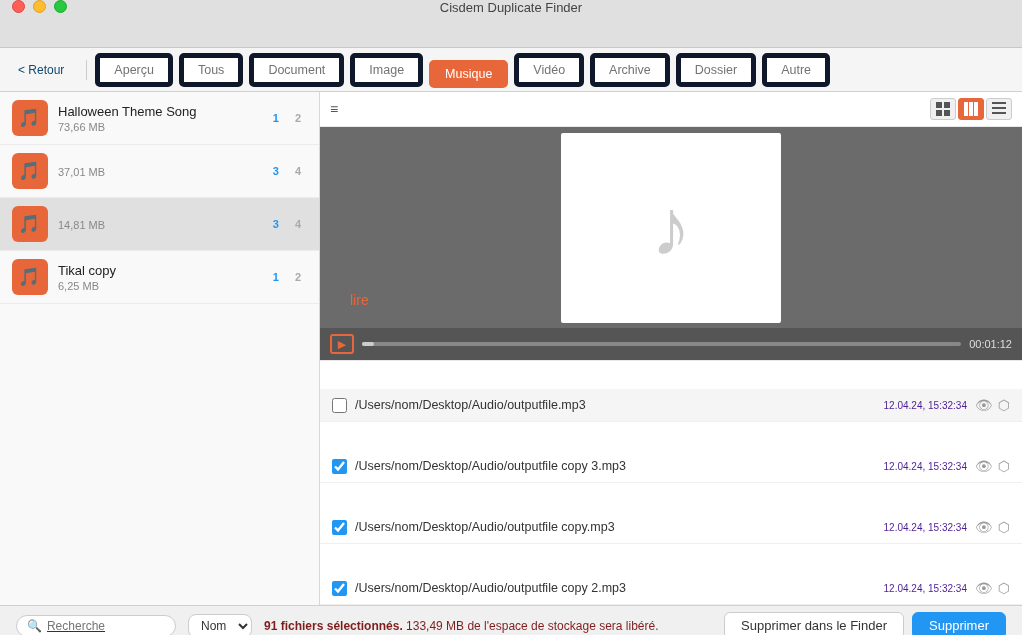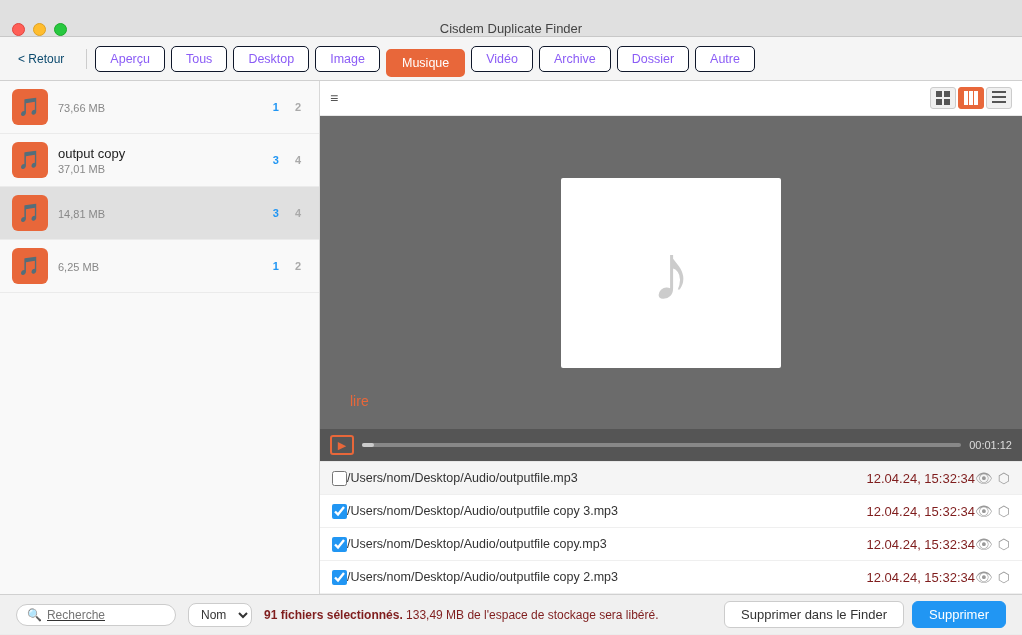--- a/index.html
+++ b/index.html
@@ -7,23 +7,23 @@
       font-family: -apple-system, BlinkMacSystemFont, "Helvetica Neue", Arial, sans-serif;
       background: #ececec;
       width: 1022px;
       height: 635px;
       overflow: hidden;
       font-size: 13px;
       color: #333;
     }
     .title-bar {
       background: #e0e0e0;
-      height: 37px;
-      display: flex;
-      align-items: flex-end;
+      height: 48px;
+      display: flex;
+      align-items: flex-start;
       justify-content: center;
       position: relative;
       border-bottom: 1px solid #c8c8c8;
     }
     .traffic-lights {
       position: absolute;
       left: 12px;
       display: flex;
       gap: 8px;
       align-items: center;
@@ -60,23 +60,23 @@
       margin-right: 6px;
     }
     .toolbar-separator {
       width: 1px;
       height: 20px;
       background: #ccc;
       margin: 0 2px;
     }
     .tab-btn {
       font-size: 12.5px;
-      color: #8b5cf6;
+      color: #737373;
       background: white;
-      border: 1px solid #0f172a;
+      border: 5px solid #0f172a;
       border-radius: 5px;
       padding: 5px 14px;
       cursor: pointer;
       white-space: nowrap;
     }
     .tab-btn.active {
       background: #e8673a;
       color: white;
       border: 2px solid #e8673a;
       margin-top: 8px;
@@ -251,41 +251,43 @@
       white-space: nowrap;
     }
     .file-list {
       border-top: 1px solid #e8e8e8;
     }
     .file-row {
       display: flex;
       align-items: center;
       padding: 8px 12px;
       border-bottom: 1px solid #efefef;
+      gap: 8px;
+      margin-top: 28px;
     }
     .file-row:first-child {
       background: #f5f5f5;
     }
     .file-checkbox {
       width: 15px;
       height: 15px;
       accent-color: #2196F3;
       flex-shrink: 0;
     }
     .file-path {
       flex: 1;
       font-size: 12.5px;
       color: #333;
       overflow: hidden;
       text-overflow: ellipsis;
       white-space: nowrap;
     }
     .file-date {
-      font-size: 13px;
-      color: #7f1d1d;
+      font-size: 10px;
+      color: #4c1d95;
       white-space: nowrap;
     }
     .file-actions {
       display: flex;
       gap: 5px;
       align-items: center;
     }
     .file-action-icon {
       color: #999;
       font-size: 14px;
@@ -372,48 +374,48 @@
     <div class="traffic-light tl-green"></div>
   </div>
   <span class="title-bar-text">Cisdem Duplicate Finder</span>
 </div>
 
 <div class="toolbar">
   <button class="back-btn">&lt; Retour</button>
   <div class="toolbar-separator"></div>
   <button class="tab-btn">Aperçu</button>
   <button class="tab-btn">Tous</button>
-  <button class="tab-btn">Desktop</button>
+  <button class="tab-btn">Document</button>
   <button class="tab-btn">Image</button>
   <button class="tab-btn active">Musique</button>
   <button class="tab-btn">Vidéo</button>
   <button class="tab-btn">Archive</button>
   <button class="tab-btn">Dossier</button>
   <button class="tab-btn">Autre</button>
 </div>
 
 <div class="main-content">
 
   <div class="sidebar">
 
     <div class="sidebar-item">
       <div class="music-icon">🎵</div>
       <div class="item-info">
+        <div class="item-name">Halloween Theme Song</div>
         <div class="item-size">73,66 MB</div>
       </div>
       <div class="item-badges">
         <span class="badge badge-blue">1</span>
         <span class="badge badge-gray">2</span>
       </div>
     </div>
 
     <div class="sidebar-item">
       <div class="music-icon">🎵</div>
       <div class="item-info">
-        <div class="item-name">output copy</div>
         <div class="item-size">37,01 MB</div>
       </div>
       <div class="item-badges">
         <span class="badge badge-blue">3</span>
         <span class="badge badge-gray">4</span>
       </div>
     </div>
 
     <div class="sidebar-item selected">
       <div class="music-icon">🎵</div>
@@ -422,20 +424,21 @@
       </div>
       <div class="item-badges">
         <span class="badge badge-blue">3</span>
         <span class="badge badge-gray">4</span>
       </div>
     </div>
 
     <div class="sidebar-item">
       <div class="music-icon">🎵</div>
       <div class="item-info">
+        <div class="item-name">Tikal copy</div>
         <div class="item-size">6,25 MB</div>
       </div>
       <div class="item-badges">
         <span class="badge badge-blue">1</span>
         <span class="badge badge-gray">2</span>
       </div>
     </div>
 
   </div>
 

